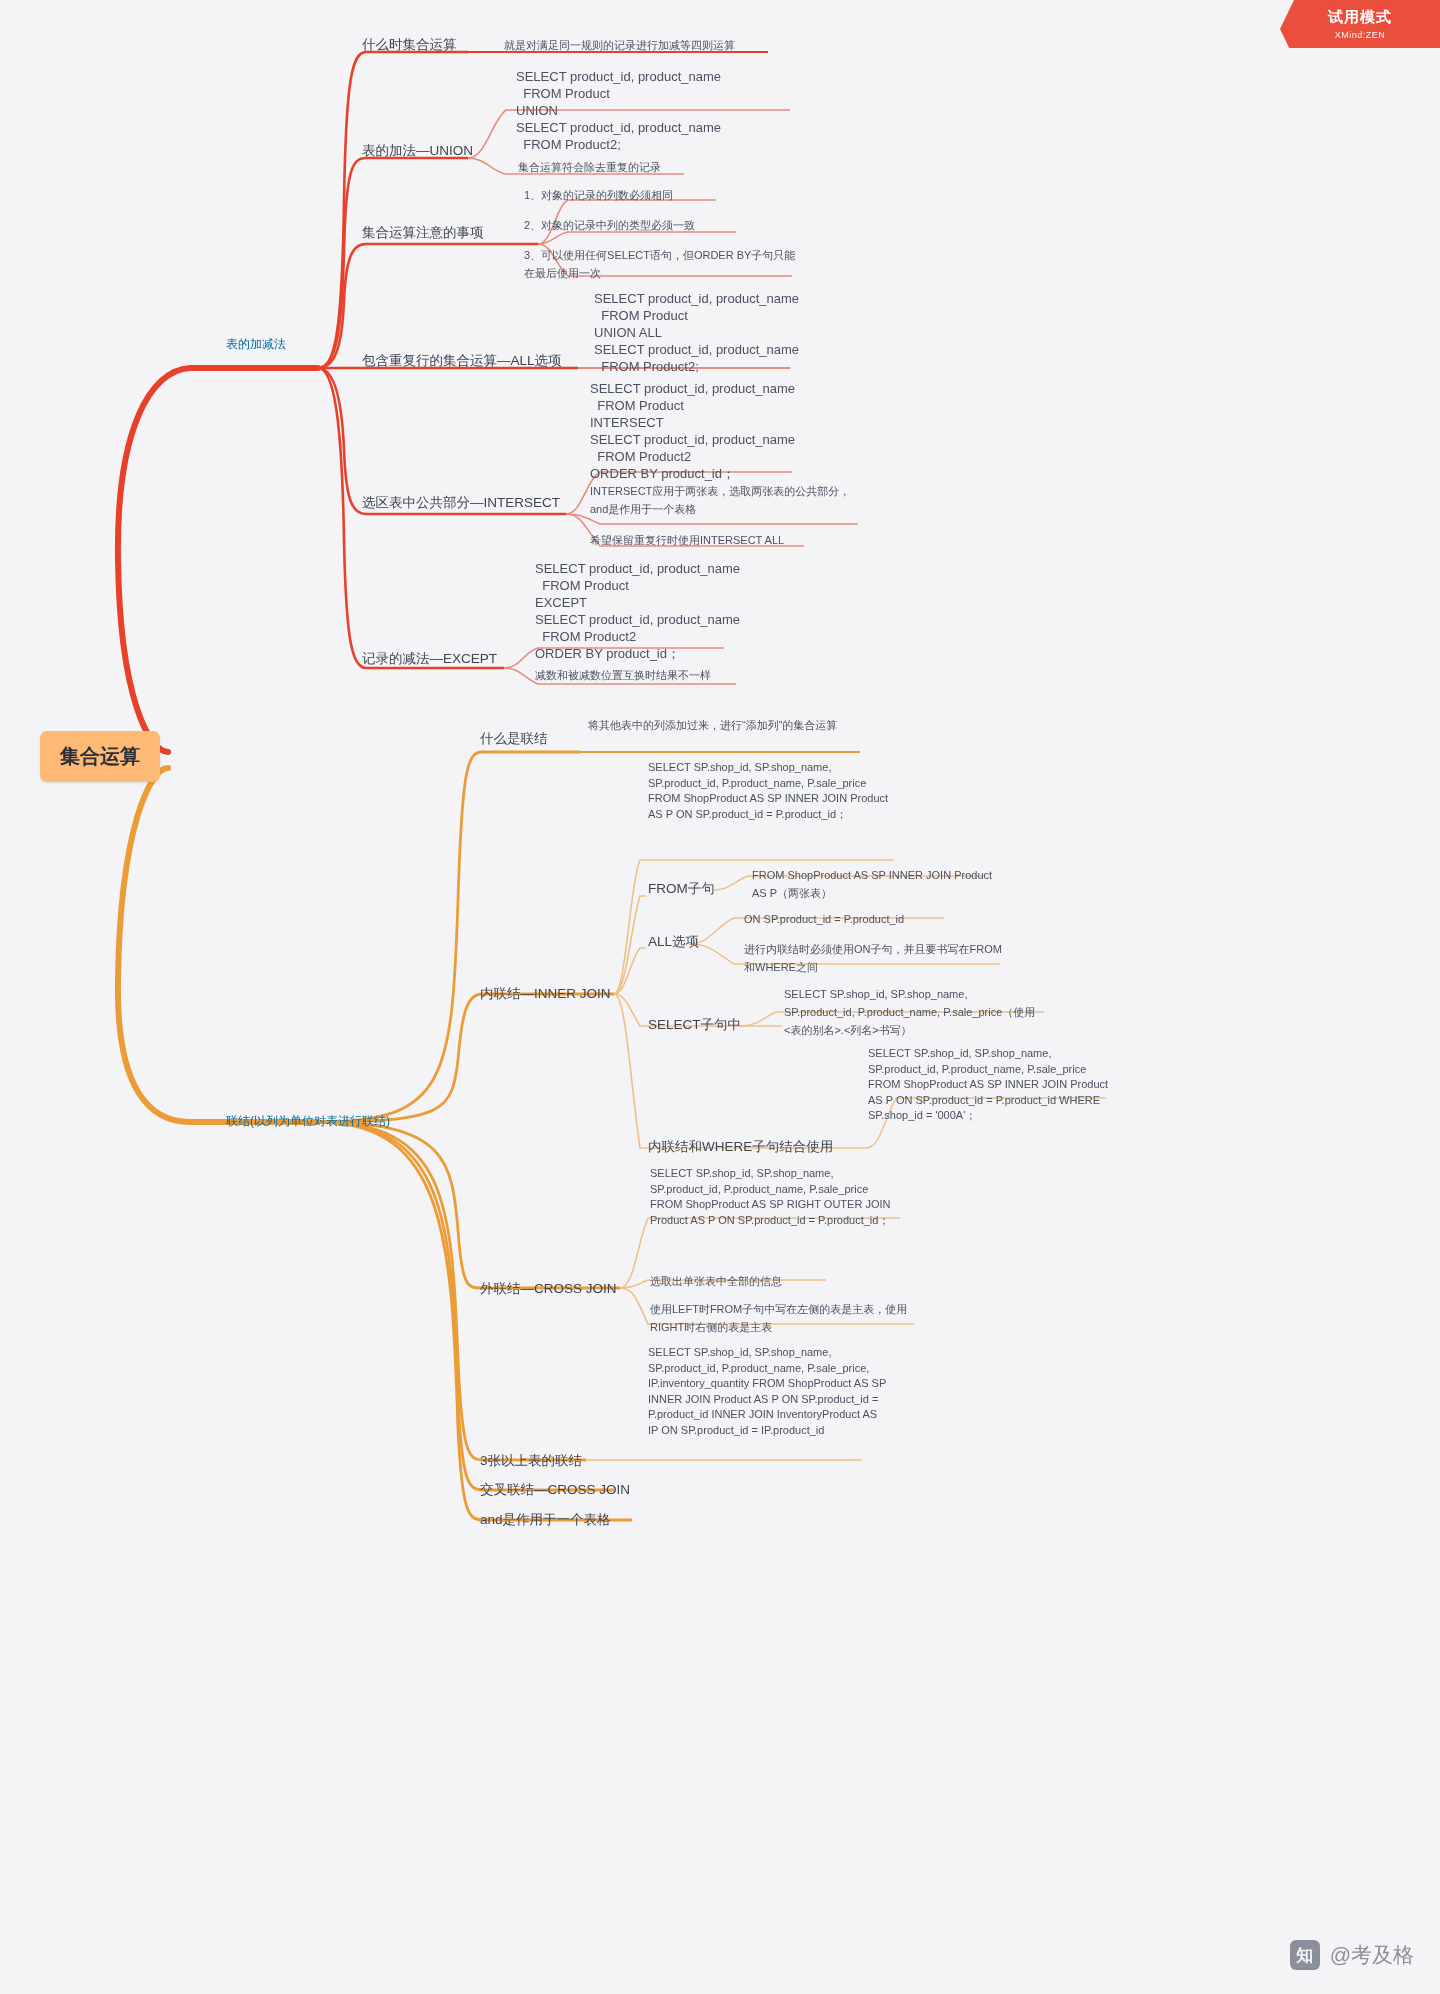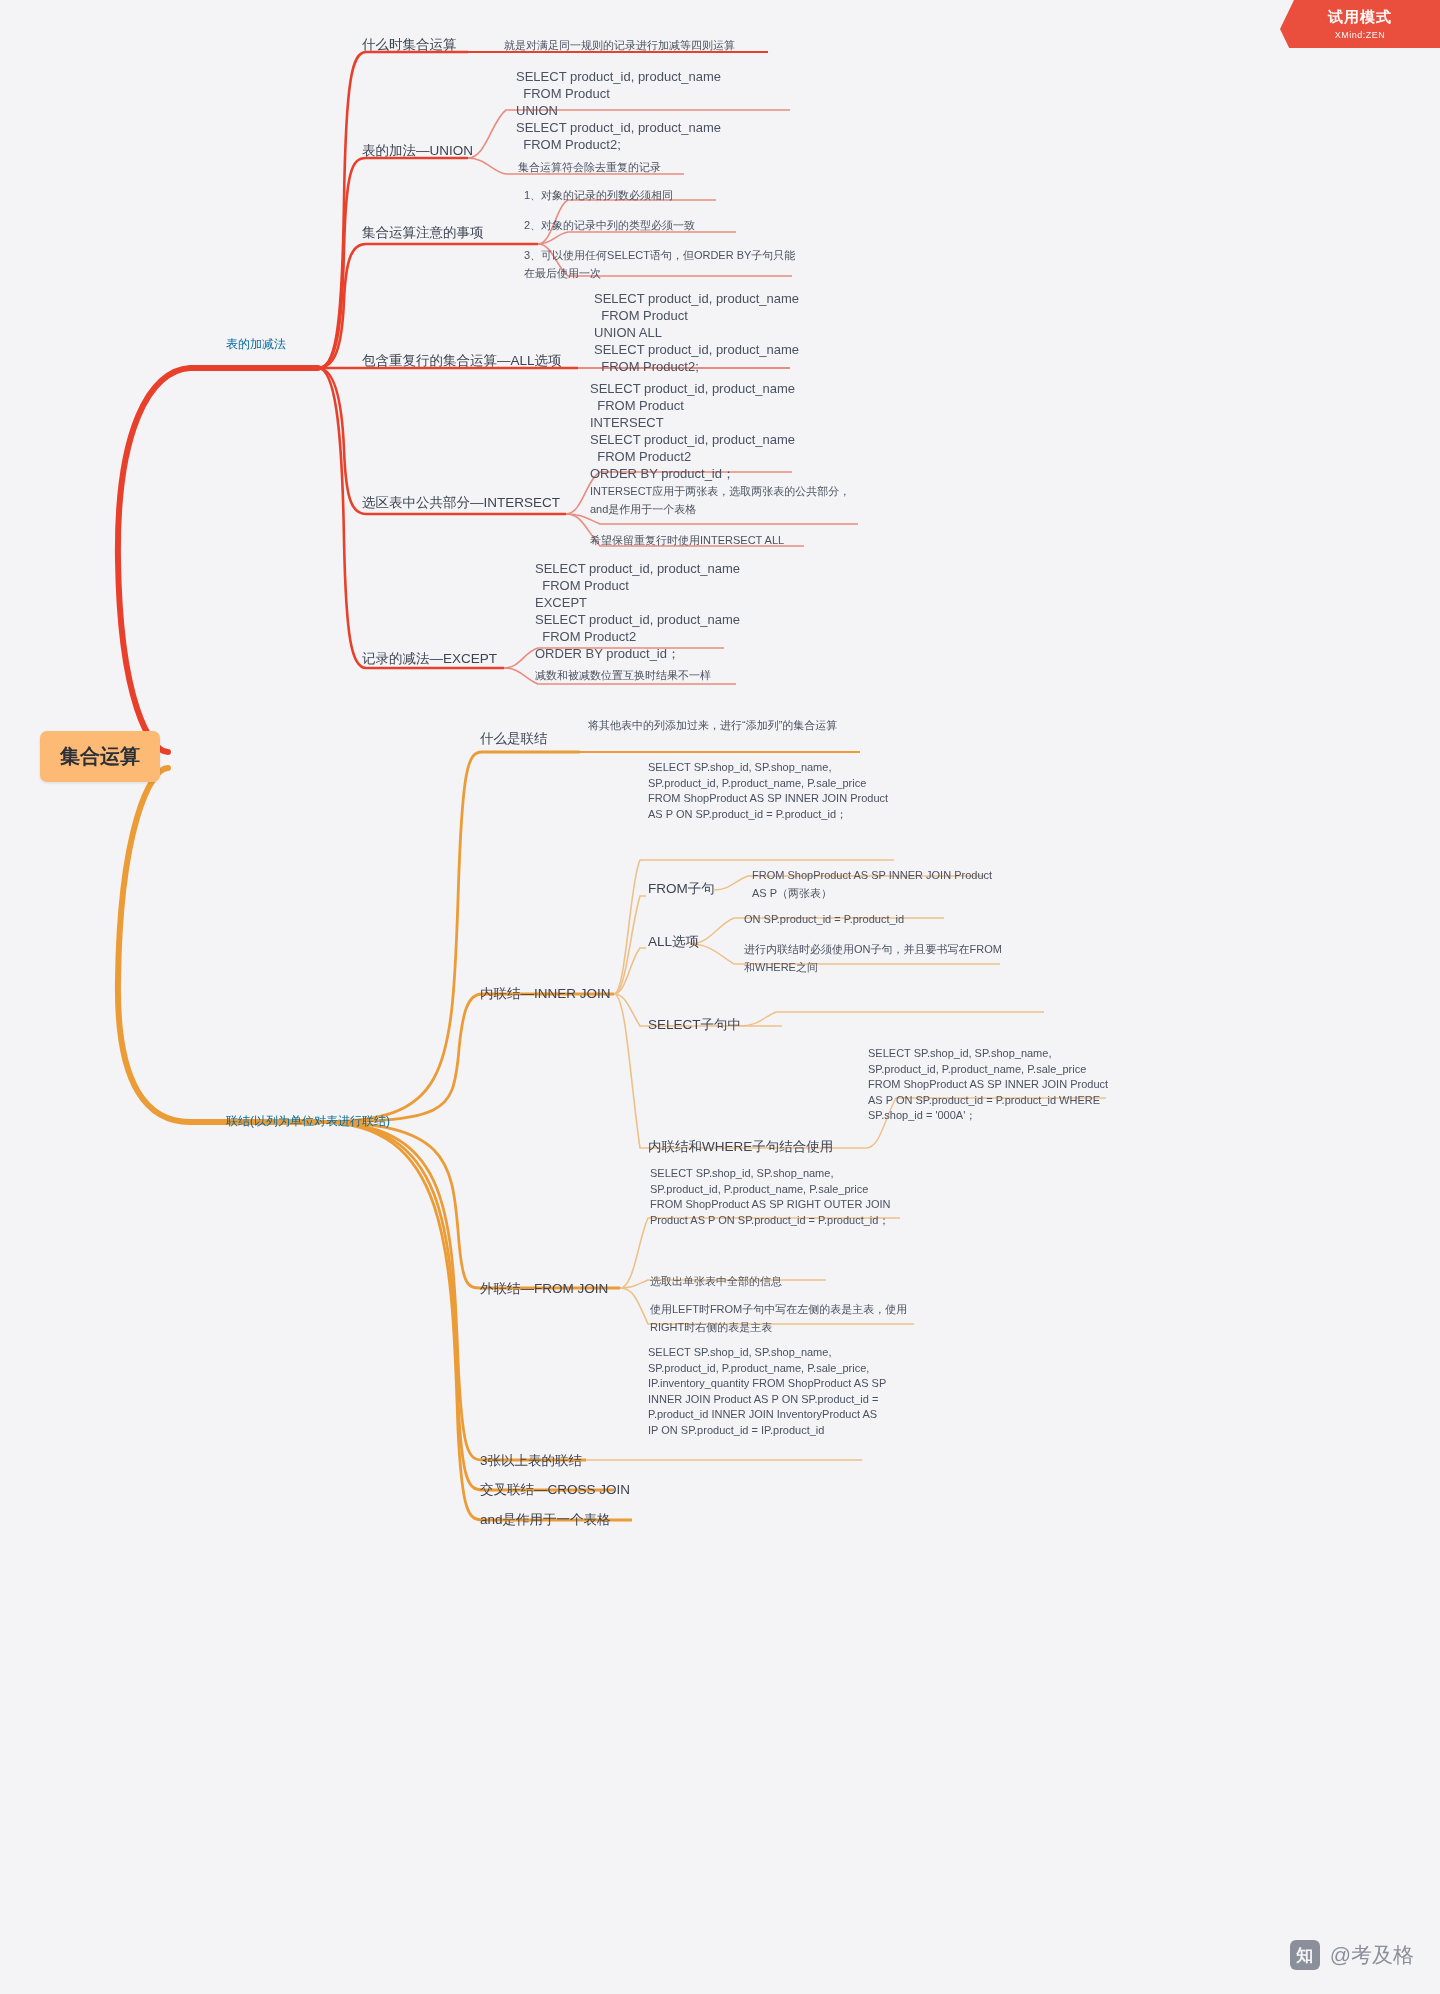--- a/index.html
+++ b/index.html
@@ -205,28 +205,29 @@
     ON SP.product_id = P.product_id；</div>
 
   <div class="topic l2" style="left:648px;top:880px;">FROM子句</div>
   <div class="topic l3 wrap" style="left:752px;top:866px;width:246px;">FROM ShopProduct AS SP INNER JOIN Product AS P（两张表）</div>
 
   <div class="topic l2" style="left:648px;top:933px;">ALL选项</div>
   <div class="topic l3" style="left:744px;top:910px;">ON SP.product_id = P.product_id</div>
   <div class="topic l3 wrap" style="left:744px;top:940px;width:268px;">进行内联结时必须使用ON子句，并且要书写在FROM和WHERE之间</div>
 
   <div class="topic l2" style="left:648px;top:1016px;">SELECT子句中</div>
+  <div class="topic l3 wrap" style="left:784px;top:985px;width:256px;">SELECT SP.shop_id, SP.shop_name, SP.product_id, P.product_name, P.sale_price（使用&lt;表的别名&gt;.&lt;列名&gt;书写）</div>
 
   <div class="topic l2" style="left:648px;top:1138px;">内联结和WHERE子句结合使用</div>
   <div class="topic l3 wrap" style="left:868px;top:1046px;width:252px;line-height:15.5px;">SELECT SP.shop_id, SP.shop_name, SP.product_id, P.product_name, P.sale_price
   FROM ShopProduct AS SP INNER JOIN Product AS P
     ON SP.product_id = P.product_id
   WHERE SP.shop_id = '000A'；</div>
 
-  <div class="topic l2" style="left:480px;top:1280px;">外联结—FROM JOIN</div>
+  <div class="topic l2" style="left:480px;top:1280px;">外联结—CROSS JOIN</div>
   <div class="topic l3 wrap" style="left:650px;top:1166px;width:250px;line-height:15.5px;">SELECT SP.shop_id, SP.shop_name, SP.product_id, P.product_name, P.sale_price
   FROM ShopProduct AS SP RIGHT OUTER JOIN Product AS P
     ON SP.product_id = P.product_id；</div>
   <div class="topic l3" style="left:650px;top:1272px;">选取出单张表中全部的信息</div>
   <div class="topic l3 wrap" style="left:650px;top:1300px;width:262px;">使用LEFT时FROM子句中写在左侧的表是主表，使用RIGHT时右侧的表是主表</div>
 
   <div class="topic l2" style="left:480px;top:1452px;">3张以上表的联结</div>
   <div class="topic l3 wrap" style="left:648px;top:1345px;width:240px;line-height:15.5px;">SELECT SP.shop_id, SP.shop_name, SP.product_id, P.product_name, P.sale_price, IP.inventory_quantity
   FROM ShopProduct AS SP INNER JOIN Product AS P
     ON SP.product_id = P.product_id

